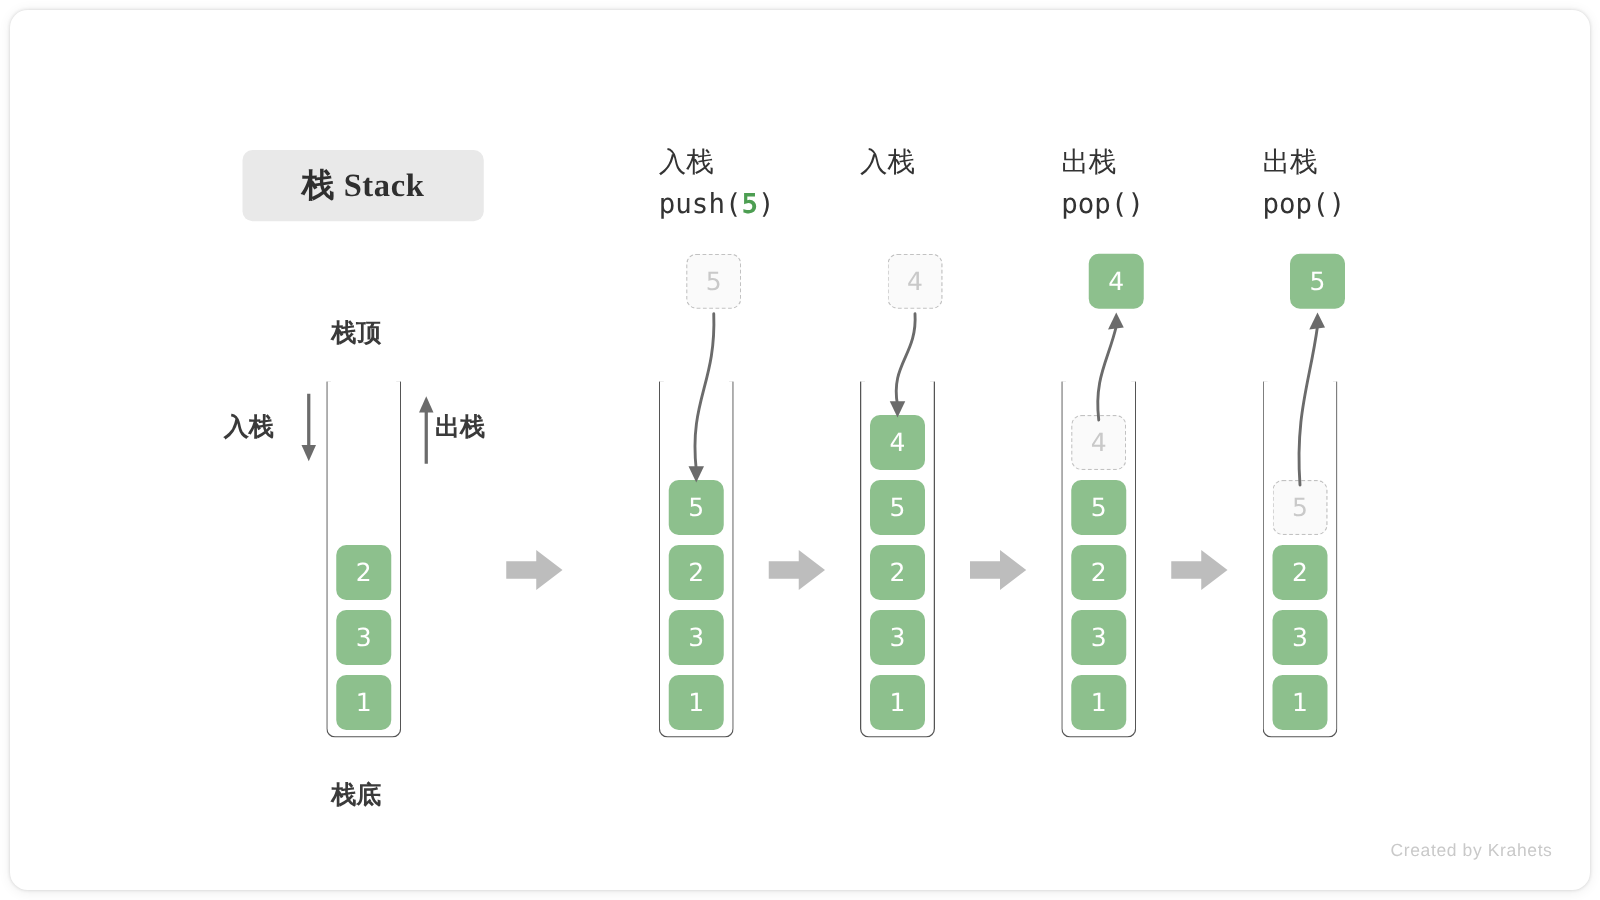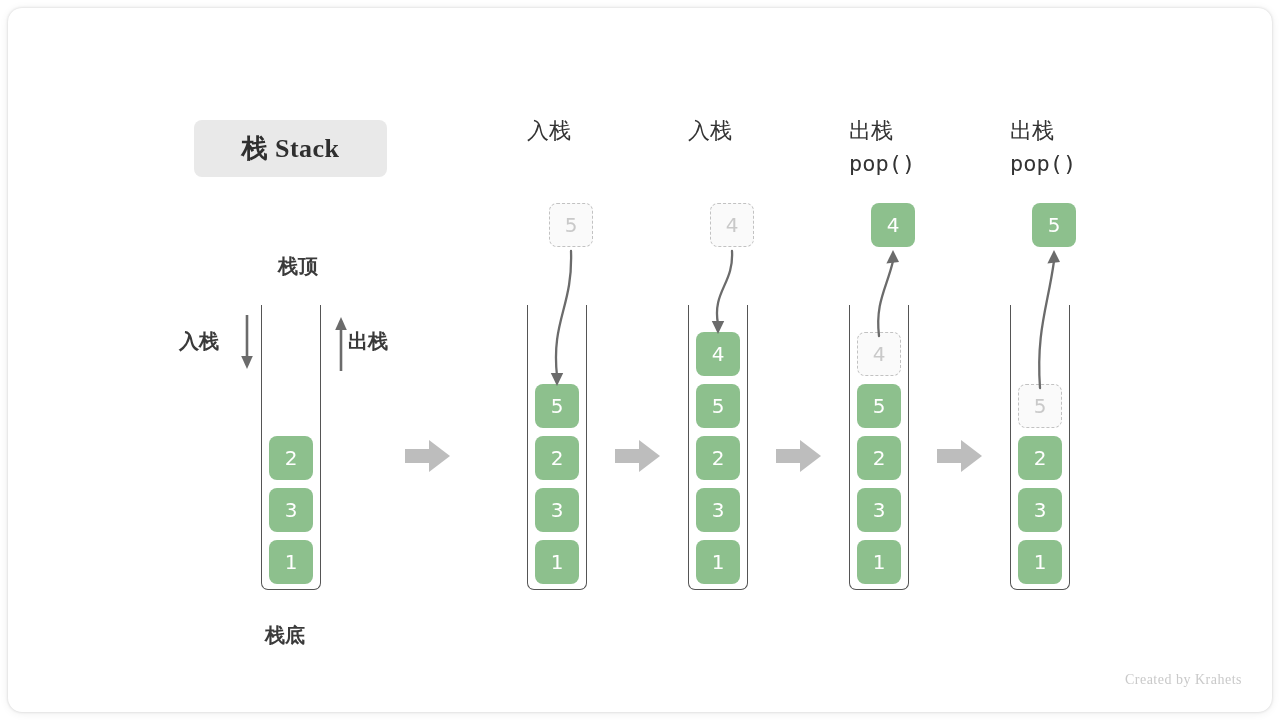--- a/index.html
+++ b/index.html
@@ -109,40 +109,40 @@
   .cell.ghost {
     background: #fafafa;
     color: #c9c9c9;
     border: 1.6px dashed #c2c2c2;
   }
 
   
   #footer {
     right: 30px;
     bottom: 24px;
-    font-family: Liberation Serif, serif;
+    font-family: Liberation Sans, sans-serif;
     font-size: 14px;
     color: #c9c9c9;
     letter-spacing: 0.5px;
   }
 
   svg { display: block; overflow: visible; }
 </style>
 </head>
 <body>
 
 <div id="card">
 
   <div id="title-badge" class="abs">
     <span class="t">栈 Stack</span>
   </div>
 
   <div id="initial-group">
 
-    <div class="abs cn-label" style="left:257px; top:245px;margin-left:13px;">栈顶</div>
+    <div class="abs cn-label" style="left:257px; top:245px;">栈顶</div>
 
     <div class="abs cn-label" style="left:171px; top:320px;">入栈</div>
 
     <div class="abs" style="left:228px; top:305px;">
       <svg width="22" height="60" viewBox="0 0 22 60">
         <line x1="11" y1="2" x2="11" y2="46" stroke="#6b6b6b" stroke-width="2.6"></line>
         <path d="M11 56 L5.2 43 L16.8 43 Z" fill="#6b6b6b"></path>
       </svg>
     </div>
 
@@ -183,20 +183,21 @@
   </div>
   <div class="abs" style="left:929px; top:431px;">
     <svg width="46" height="34" viewBox="0 0 46 34">
       <path d="M0 10 L24 10 L24 1 L45 17 L24 33 L24 24 L0 24 Z" fill="#bdbdbd"></path>
     </svg>
   </div>
 
   <div id="steps-layer">
       <div class="abs col-head" style="left: 519px; top: 106px;">
         <span class="l1">入栈</span>
+        <span class="l2"><span>push(</span><span class="arg">5</span><span>)</span></span>
       </div>
       <div class="abs stack-box" style="left: 519px; top: 297px;"></div>
       <div class="abs cell solid" style="left: 527px; top: 376px;">5</div>
       <div class="abs cell solid" style="left: 527px; top: 428px;">2</div>
       <div class="abs cell solid" style="left: 527px; top: 480px;">3</div>
       <div class="abs cell solid" style="left: 527px; top: 532px;">1</div>
       <div class="abs cell ghost" style="left: 541px; top: 195px;">5</div>
       <div class="abs" style="left: 509px; top: 239px;">
         <svg width="94" height="157" viewBox="0 0 94 157">
           <path d="M 54 4 C 56 60.25, 34 72.75, 40 129" fill="none" stroke="#6b6b6b" stroke-width="2.3" stroke-linecap="round"></path>

